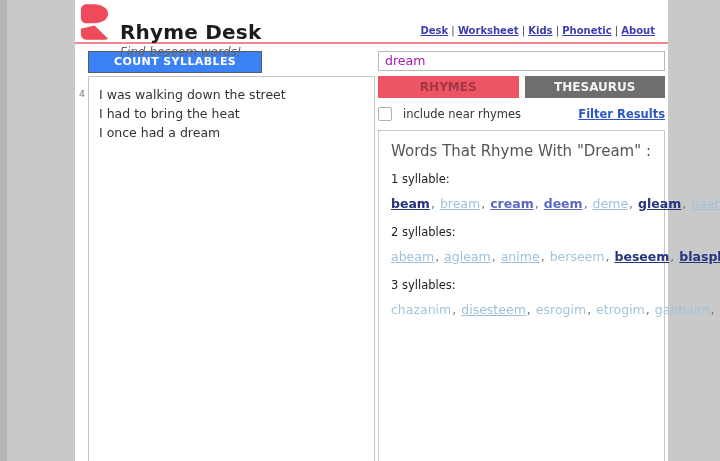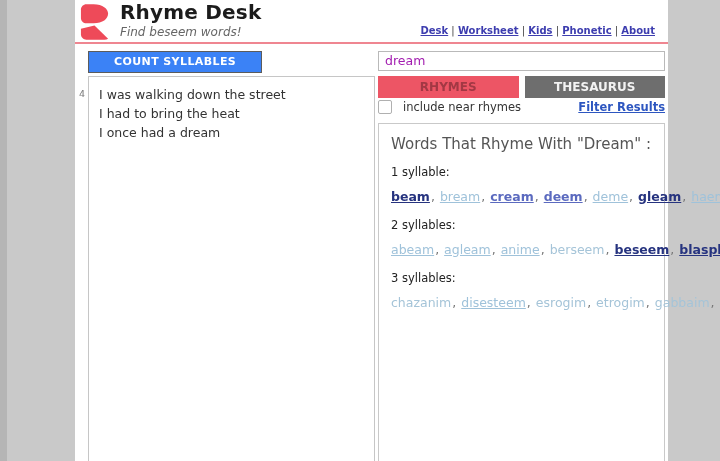--- a/index.html
+++ b/index.html
@@ -13,21 +13,21 @@
   .page {
     position:absolute; left:75px; top:0;
     width:593px; height:461px;
     background:#ffffff;
   }
   
   .header {
     position:relative;
     height:44px;
     border-bottom:2px solid #ef8691;
-    padding:0 0 0 5px;
+    padding:20px 0 0 5px;
   }
   .logo { position:absolute; left:5px; top:3px; width:29px; height:37px; }
   .title-block { margin-left:40px; }
   .site-title { font-size:20px; font-weight:bold; color:#1c1c1c; letter-spacing:.2px; }
   .site-tagline { font-size:12px; font-style:italic; color:#666; margin-top:1px; }
   .header-nav {
     position:absolute; right:13px; top:25px;
     font-size:10px; font-weight:bold; color:#3d3daf;
   }
   .header-nav a { color:#3d3daf; text-decoration:underline; cursor:pointer; }
@@ -64,21 +64,21 @@
     padding:1px 6px; outline:none;
   }
   .tabs { display:flex; gap:6px; margin-top:5px; }
   .tab {
     flex:1; height:22px; line-height:22px;
     text-align:center; font-size:12px; font-weight:bold;
     border:none; font-family:inherit; cursor:pointer;
   }
   .tab.active { background:#ed5565; color:#a23844; }
   .tab.inactive { background:#6e6e6e; color:#f2f2f2; }
-  .options-row { display:flex; align-items:center; height:18px; }
+  .options-row { display:flex; align-items:center; margin-top:7px; height:18px; }
   .near-checkbox {
     appearance:none; -webkit-appearance:none;
     width:14px; height:14px;
     border:1px solid #b0b0b0; background:#fff; border-radius:2px;
     cursor:pointer; margin:0;
   }
   .near-label { font-size:11.5px; color:#333; margin-left:11px; }
   .filter-link {
     margin-left:auto;
     font-size:11.5px; font-weight:bold;

